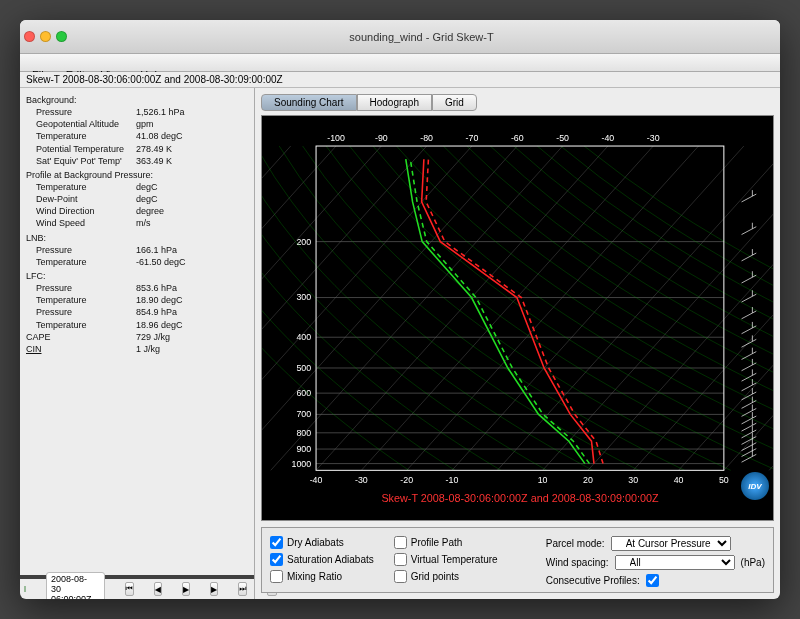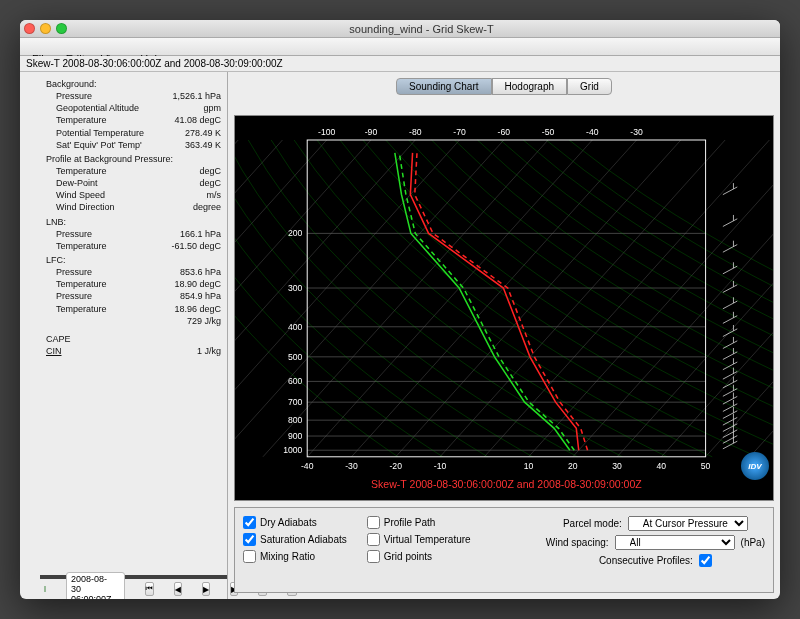--- a/index.html
+++ b/index.html
@@ -1,50 +1,50 @@
 <!DOCTYPE html>
 <html><head>
 <meta charset="utf-8">
 <style>
 * { box-sizing: border-box; margin: 0; padding: 0; font-family: "Lucida Grande", Arial, sans-serif; }
 body { background: #444; padding: 20px; }
 .window { width: 760px; height: 579px; margin: 0 auto; background: #ededed; border-radius: 6px; box-shadow: 0 10px 40px rgba(0,0,0,0.6); overflow: hidden; display: flex; flex-direction: column; }
-.titlebar { height: 18px; background: linear-gradient(#e8e8e8,#cfcfcf); display: flex; align-items: center; padding: 0 4px; border-bottom: 1px solid #aaa; }
+.titlebar { height: 34px; background: linear-gradient(#e8e8e8,#cfcfcf); display: flex; align-items: center; padding: 0 4px; border-bottom: 1px solid #aaa; }
 .lights { display: flex; gap: 5px; }
 .light { width: 11px; height: 11px; border-radius: 50%; border: 1px solid rgba(0,0,0,0.2); }
 .red { background: #ff5f57; } .yellow { background: #ffbd2e; } .green { background: #28c940; }
 .title { flex: 1; text-align: center; font-size: 11px; color: #333; }
 .menubar { height: 18px; background: linear-gradient(#f6f6f6,#e2e2e2); border-bottom: 1px solid #aaa; display: flex; padding: 0 4px; }
 .menubar span { font-size: 11px; padding: 15px 8px; cursor: default; }
 .subtitle { font-size: 10px; padding: 2px 6px; background: #ededed; border-bottom: 1px solid #bbb; }
 .main { flex: 1; display: flex; overflow: hidden; }
-.side { width: 208px; border-right: 1px solid #aaa; display: flex; flex-direction: column; padding-left: 20px; }
+.side { width: 235px; border-right: 1px solid #aaa; display: flex; flex-direction: column; }
 .info { flex: 1; padding: 4px 6px; font-size: 9px; line-height: 1.35; color: #111; overflow: auto; }
 .info .hdr { font-size: 9px; margin-top: 2px; }
 .info .row { display: flex; }
 .info .lbl { width: 110px; padding-left: 10px; }
-.info .val { text-align: right; width: 80px; }
+.info .val { text-align: left; width: 80px; }
 .timebar { height: 24px; border-top: 4px solid #404040; display: flex; align-items: center; gap: 20px; padding: 0 4px; font-size: 9px; }
 .timebar .dd { background: #fff; border: 1px solid #bbb; border-radius: 3px; padding: 1px 12px 1px 4px; font-size: 9px; }
 .timebar .btn { width: 14px; height: 14px; border: 1px solid #aaa; border-radius: 2px; background: linear-gradient(#fff,#ddd); font-size: 8px; display: flex; align-items: center; justify-content: center; }
 .prog { width: 28px; height: 6px; background: #cfc; border: 1px solid #9b9; }
 .right { flex: 1; display: flex; flex-direction: column; padding: 6px; }
-.tabs { display: flex; justify-content: center; margin-bottom: 20px; }
+.tabs { display: flex; justify-content: flex-start; margin-bottom: 4px; }
 .tab { font-size: 10px; padding: 2px 12px; background: linear-gradient(#fafafa,#ddd); border: 1px solid #999; }
 .tab.active { background: linear-gradient(#bcd,#9ab); }
 .tab:first-child { border-radius: 4px 0 0 4px; }
 .tab:last-child { border-radius: 0 4px 4px 0; }
 .chart { flex: 1; background: #000; border: 1px solid #888; position: relative; overflow: hidden; }
 .chart svg { width: 100%; height: 100%; }
-.ctrls { height: 86px; border: 1px solid #999; background: #e8e8e8; margin-top: 6px; padding: 8px; display: flex; gap: 20px; font-size: 10px; }
+.ctrls { height: 66px; border: 1px solid #999; background: #e8e8e8; margin-top: 6px; padding: 8px; display: flex; gap: 20px; font-size: 10px; }
 .ctrls .col { display: flex; flex-direction: column; gap: 4px; }
 .ctrls label { display: flex; align-items: center; gap: 4px; white-space: nowrap; }
 .ctrls input[type=checkbox] { margin: 0; }
 .ctrls select { font-size: 10px; min-width: 120px; padding-left: 10px; }
-.pair { display: flex; align-items: center; gap: 6px; justify-content: center; }
+.pair { display: flex; align-items: center; gap: 6px; }
 .logo { position: absolute; right: 4px; bottom: 20px; width: 28px; height: 28px; border-radius: 50%; background: radial-gradient(#4af,#047); display: flex; align-items: center; justify-content: center; color: #fff; font-size: 8px; font-weight: bold; font-style: italic; }
 </style>
 </head>
 <body>
 
 <div class="window">
   <div class="titlebar">
     <div class="lights">
       <div class="light red"></div>
       <div class="light yellow"></div>
@@ -86,27 +86,27 @@
           <div class="hdr">Profile at Background Pressure:</div>
           <div class="row">
             <span class="lbl">Temperature</span>
             <span class="val">degC</span>
           </div>
           <div class="row">
             <span class="lbl">Dew-Point</span>
             <span class="val">degC</span>
           </div>
           <div class="row">
+            <span class="lbl">Wind Direction</span>
+            <span class="val">degree</span>
+          </div>
+          <div class="row">
             <span class="lbl">Wind Speed</span>
             <span class="val">m/s</span>
           </div>
-          <div class="row">
-            <span class="lbl">Wind Direction</span>
-            <span class="val">degree</span>
-          </div>
           <div class="hdr">LNB:</div>
           <div class="row">
             <span class="lbl">Pressure</span>
             <span class="val">166.1 hPa</span>
           </div>
           <div class="row">
             <span class="lbl">Temperature</span>
             <span class="val">-61.50 degC</span>
           </div>
           <div class="hdr">LFC:</div>
@@ -120,21 +120,21 @@
           </div>
           <div class="row">
             <span class="lbl">Pressure</span>
             <span class="val">854.9 hPa</span>
           </div>
           <div class="row">
             <span class="lbl">Temperature</span>
             <span class="val">18.96 degC</span>
           </div>
           <div class="row">
-            <span class="lbl" style="padding-left: 0px; margin-top: 18px;">CAPE</span>
+            <span class="lbl" style="padding-left: 0px;">CAPE</span>
             <span class="val">729 J/kg</span>
           </div>
           <div class="row">
             <span class="lbl" style="padding-left: 0px; text-decoration: underline;">CIN</span>
             <span class="val">1 J/kg</span>
           </div>
         </div>
       <div class="timebar">
         <div class="prog"></div>
         <div class="dd">2008-08-30 06:00:00Z</div>

